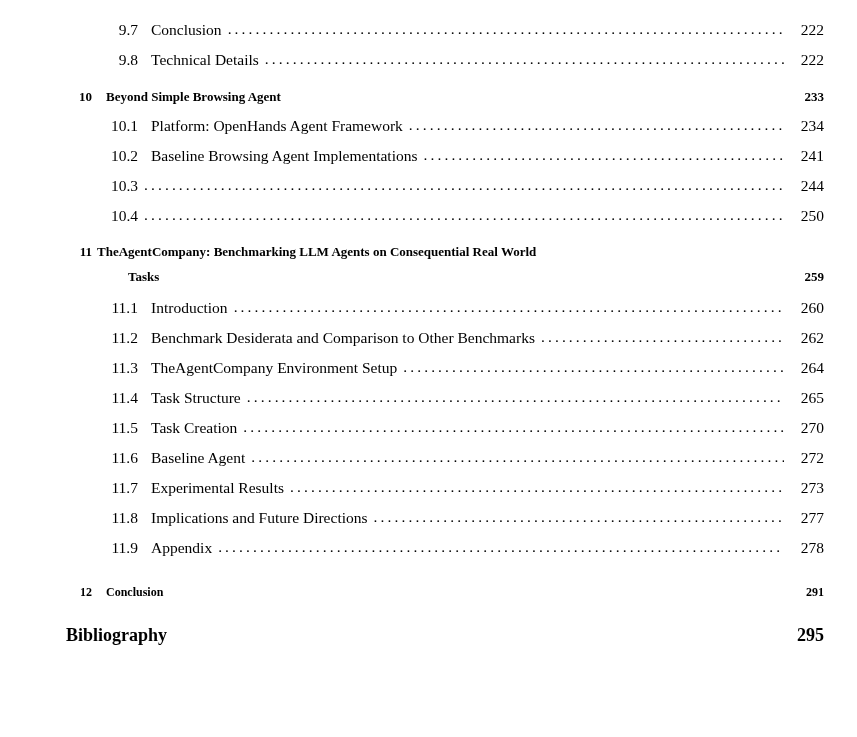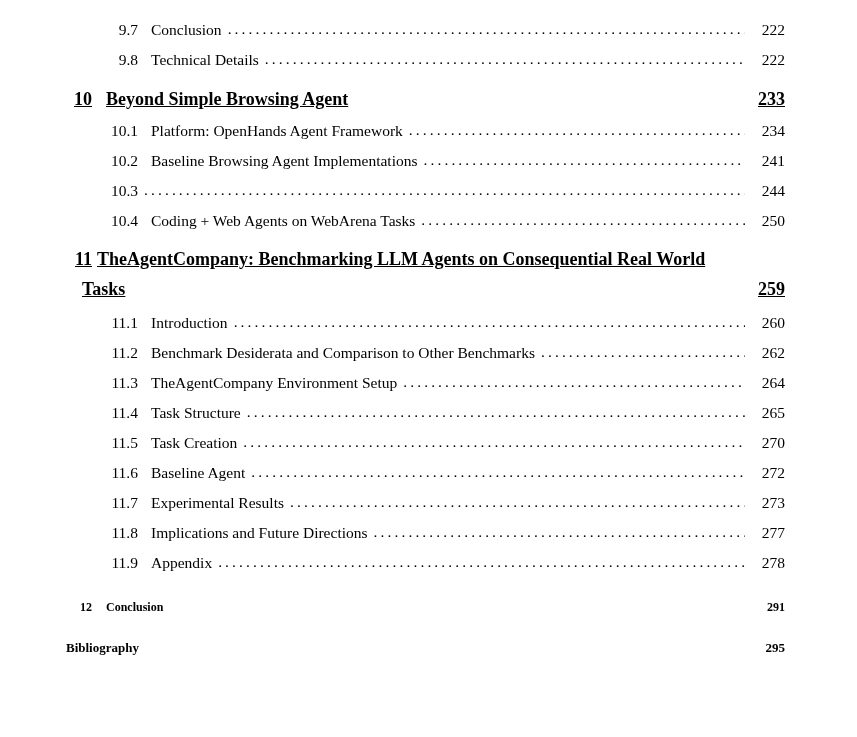--- a/index.html
+++ b/index.html
@@ -12,51 +12,50 @@
     height: 737px;
     font-family: "Liberation Serif", serif;
     color: #000000;
     overflow: hidden;
   }
   .page {
     position: relative;
     width: 857px;
     height: 737px;
     box-sizing: border-box;
-    padding: 22px 72px 0 66px;
+    padding: 22px 33px 0 66px;
   }
   .toc {
     width: 100%;
   }
   .entry {
     display: flex;
     align-items: baseline;
     width: 100%;
     line-height: 1.0;
   }
   
   .entry.sub {
     font-size: 15.5px;
     margin-bottom: 14.5px;
   }
   .entry.chap {
-    font-size: 18px;
+    font-size: 13px;
     font-weight: bold;
     margin-bottom: 15px;
     margin-top: 22px;
-    text-decoration: underline;
   }
   .entry.chap-final {
     font-size: 12px;
     font-weight: bold;
     margin-bottom: 15px;
     margin-top: 30px;
   }
   .entry.biblio {
-    font-size: 13px;
+    font-size: 18px;
     font-weight: bold;
     margin-top: 28px;
   }
 
   .num {
     flex: 0 0 auto;
     text-align: right;
     white-space: nowrap;
   }
   .entry.sub .num {
@@ -110,21 +109,21 @@
   .chap-head .num { width: 26px; }
   .chap-wrap-title {
     margin-left: 5px;
     white-space: normal;
     max-width: 690px;
   }
   .chap-second {
     display: flex;
     align-items: flex-end;
     margin-top: 12px;
-    margin-left: 16px;
+    margin-left: 62px;
   }
   .chap-second .title2 {
     flex: 0 0 auto;
     white-space: nowrap;
   }
   .no-dots {
     flex: 1 1 auto;
   }
 </style>
 </head>
@@ -169,21 +168,20 @@
     </div>
 
     <div class="entry sub">
       <span class="num">10.3</span>
       <span class="dots">.........................................................................................................</span>
       <span class="page-no">244</span>
     </div>
 
     <div class="entry sub">
       <span class="num">10.4</span>
-      <span class="title">Coding + Web Agents on WebArena Tasks</span>
       <span class="dots">.........................................................................................................</span>
       <span class="page-no">250</span>
     </div>
 
     <div class="entry chap multiline">
       <div class="chap-head">
         <span class="num">11</span>
         <span class="chap-wrap-title">TheAgentCompany: Benchmarking LLM Agents on Consequential Real World</span>
       </div>
       <div class="chap-second">

